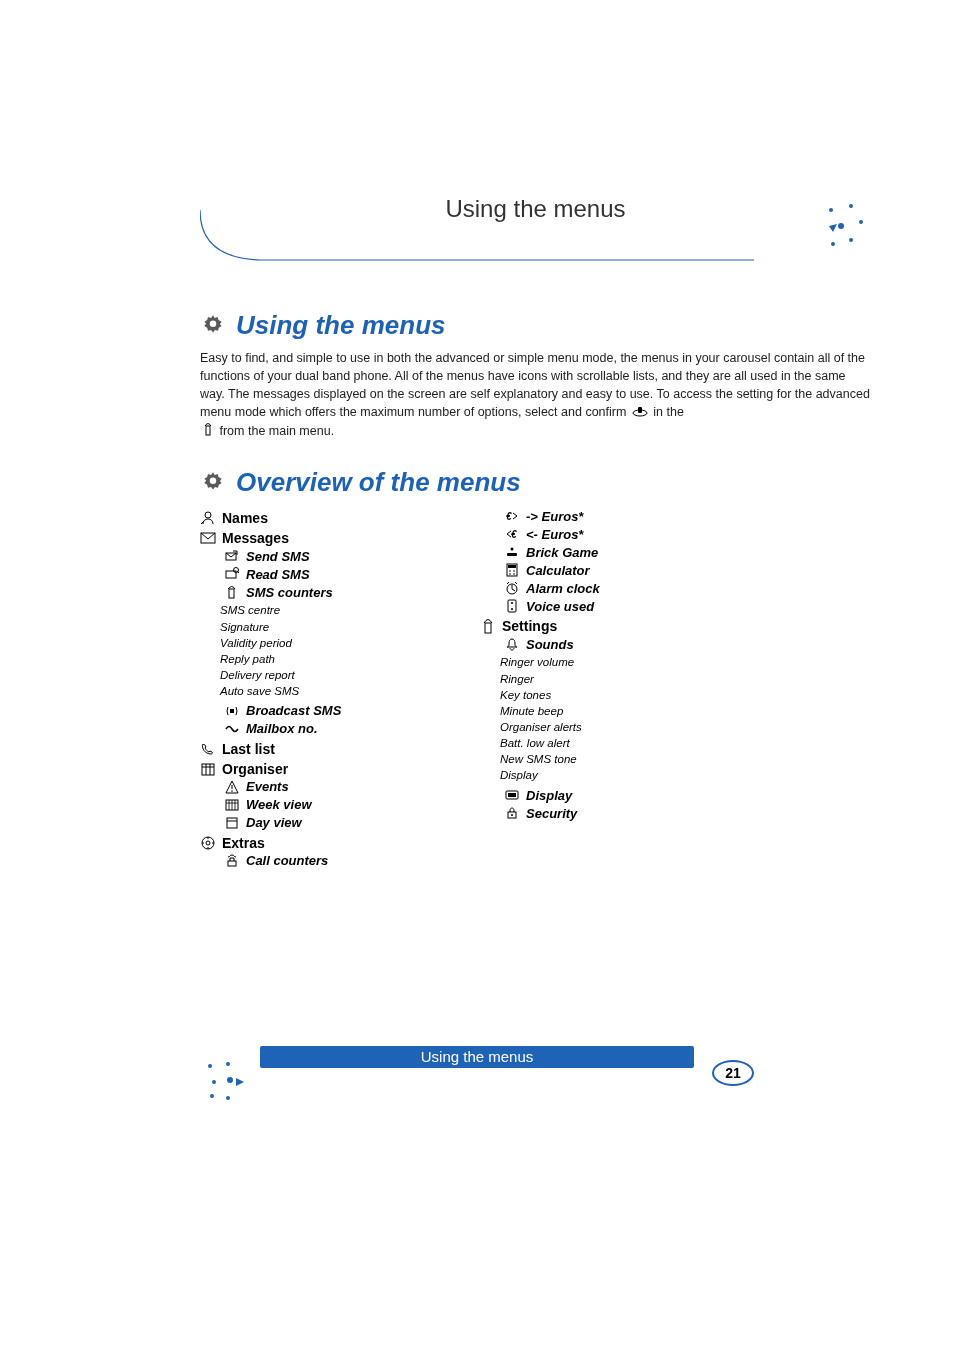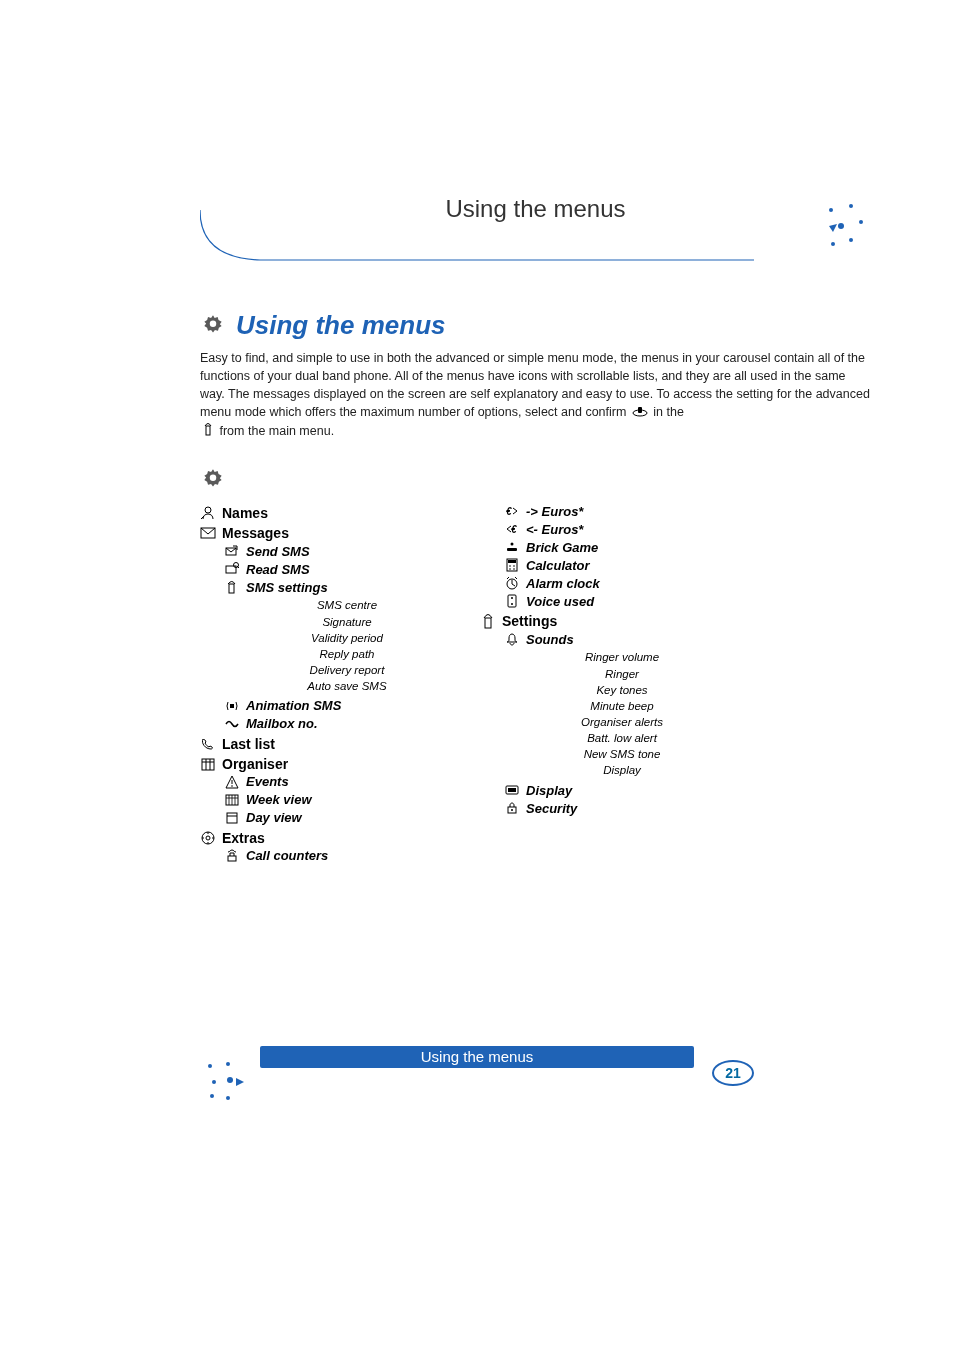--- a/index.html
+++ b/index.html
@@ -59,21 +59,20 @@
     margin-bottom: 26px;
   }
   .intro .inline-icon {
     display: inline-block;
     vertical-align: middle;
     margin: 0 2px;
   }
   .columns {
     display: flex;
     gap: 30px;
-    text-align: center;
   }
   .col { flex: 0 0 auto; }
   .col-left { width: 250px; }
   .col-right { width: 240px; }
   .top-item {
     display: flex;
     align-items: center;
     gap: 6px;
     font-weight: bold;
     font-size: 14px;
@@ -82,21 +81,21 @@
   .sub-item {
     display: flex;
     align-items: center;
     gap: 6px;
     font-weight: bold;
     font-style: italic;
     font-size: 13px;
     margin: 2px 0 2px 24px;
   }
   .leaf-list {
-    margin: 0 0 4px 44px;
+    margin: 0 0 4px 20px;
     font-size: 11.5px;
     font-style: italic;
     line-height: 1.4;
   }
   .leaf-list div { white-space: nowrap; }
   .icon-box {
     width: 16px;
     height: 16px;
     display: inline-flex;
     align-items: center;
@@ -133,21 +132,21 @@
     right: 0;
     bottom: 10px;
     width: 38px;
     height: 22px;
     border: 2px solid #1f63b6;
     border-radius: 50%;
     background: #fff;
     display: flex;
     align-items: center;
     justify-content: center;
-    color: #0369a1;
+    color: #000000;
     font-weight: bold;
     font-size: 14px;
   }
 </style>
 </head>
 <body>
 
 <div class="page">
 
   <div class="header-wrap">
@@ -190,20 +189,21 @@
         </svg>
     </span>
     <span> from the main menu.</span>
   </div>
 
   <div class="section-head">
     <svg class="gear-svg" viewBox="0 0 24 24">
       <path d="M12 2l1.5 2.5 2.8-.8.8 2.8L20 8l-1.7 2.4L20 12l-2.6 1.6-.8 2.8-2.8-.8L12 18l-1.8-2.4-2.8.8-.8-2.8L4 12l1.7-2.4L4 8l2.6-1.5.8-2.8 2.8.8z" fill="#5a5a5a"></path>
       <circle cx="12" cy="10" r="3" fill="#fff"></circle>
     </svg>
+    <h1>Overview of the menus</h1>
   </div>
 
   <div class="columns">
 
     <div class="col col-left">
 
       <div class="top-item">
         <span class="icon-box">
             <svg width="16" height="16" viewBox="0 0 16 16">
               <circle cx="8" cy="5" r="3" fill="none" stroke="#000"></circle>
@@ -243,39 +243,39 @@
           </span>
         <span>Read SMS</span>
       </div>
       <div class="sub-item">
         <span class="icon-box">
             <svg width="14" height="14" viewBox="0 0 14 14">
               <rect x="4" y="4" width="5" height="9" fill="none" stroke="#000"></rect>
               <path d="M3 4 Q7 -1 10 4" fill="none" stroke="#000"></path>
             </svg>
           </span>
-        <span>SMS settings</span>
+        <span>SMS counters</span>
       </div>
       <div class="leaf-list">
         <div>SMS centre</div>
         <div>Signature</div>
         <div>Validity period</div>
         <div>Reply path</div>
         <div>Delivery report</div>
         <div>Auto save SMS</div>
       </div>
       <div class="sub-item">
         <span class="icon-box">
             <svg width="14" height="14" viewBox="0 0 14 14">
               <path d="M3 11 Q1 7 3 3" stroke="#000" fill="none"></path>
               <path d="M11 11 Q13 7 11 3" stroke="#000" fill="none"></path>
               <rect x="5" y="5" width="4" height="4" fill="#000"></rect>
             </svg>
           </span>
-        <span>Animation SMS</span>
+        <span>Broadcast SMS</span>
       </div>
       <div class="sub-item">
         <span class="icon-box">
             <svg width="14" height="12" viewBox="0 0 14 12">
               <path d="M1 6 Q4 1 7 6 T13 6" stroke="#000" fill="none" stroke-width="1.5"></path>
             </svg>
           </span>
         <span>Mailbox no.</span>
       </div>
 

